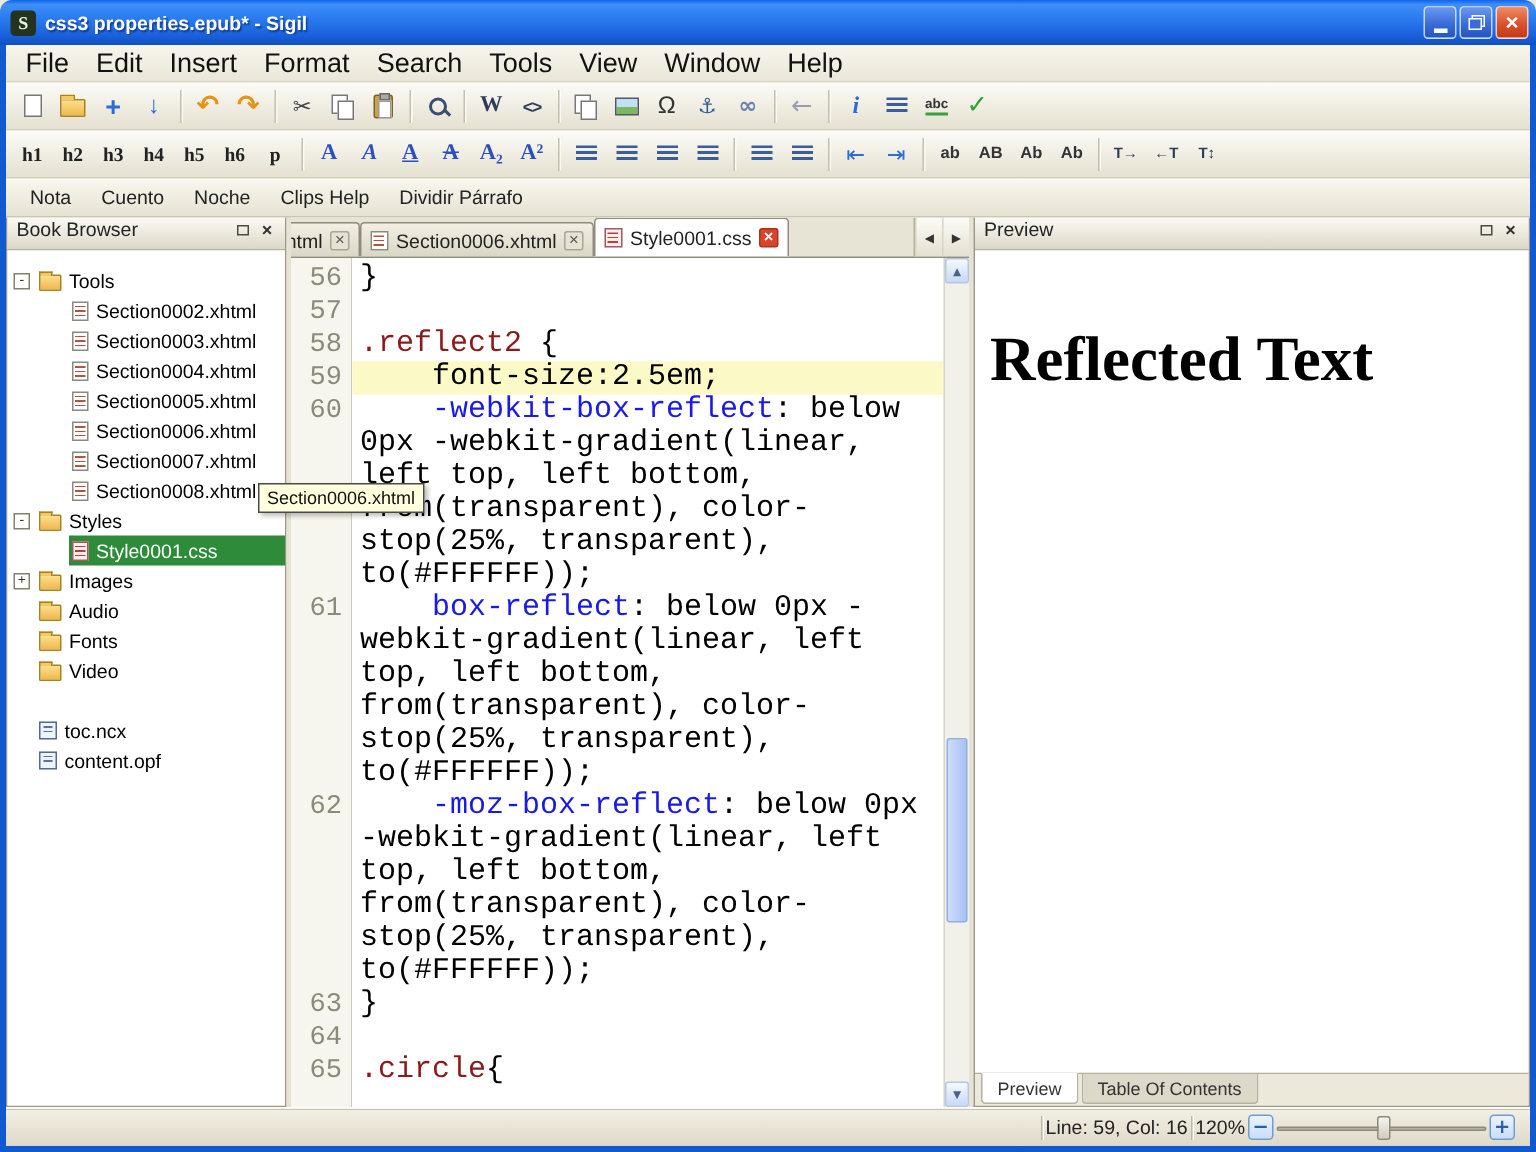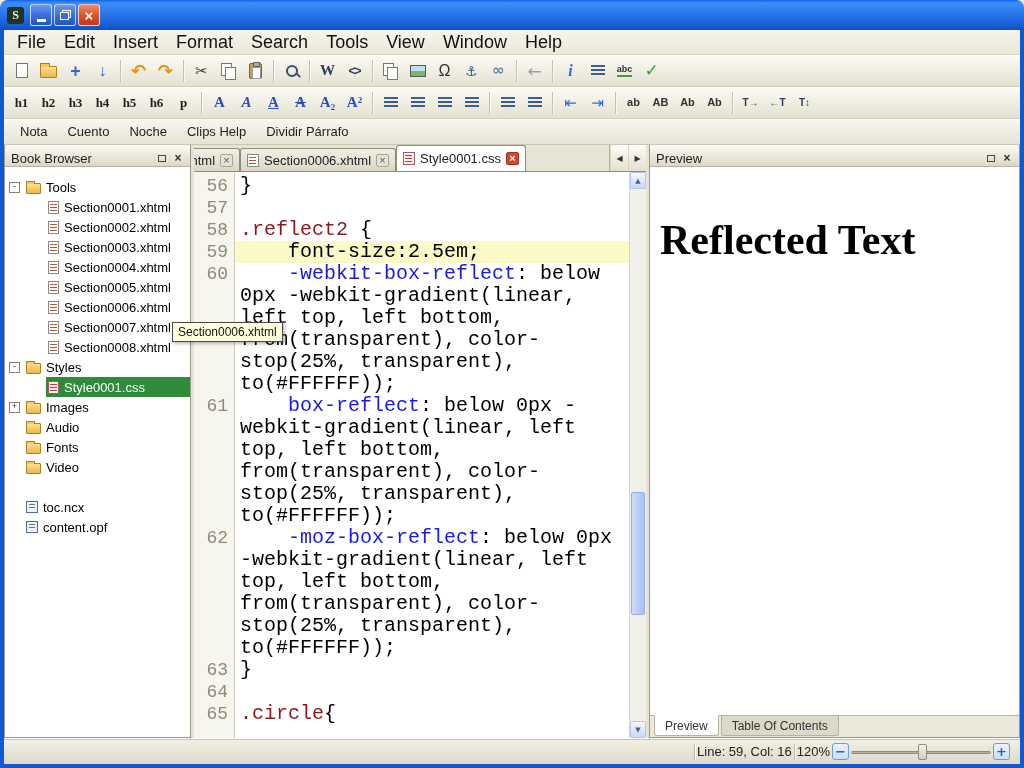--- a/index.html
+++ b/index.html
@@ -73,21 +73,21 @@
   .i-align-left,.i-align-center,.i-align-right,.i-align-justify,.i-bullet-list,.i-numbered-list,.i-edit-toc{width:14px;height:11px;background:repeating-linear-gradient(to bottom,#3C5D93 0 2px,transparent 2px 4px)}
 
   
   .clipsbar{height:26px;flex:0 0 26px;display:flex;align-items:center;gap:4px;padding-left:8px;background:linear-gradient(#F9F7EF,#E6E3D3);border-bottom:1px solid #C9C6B4}
   .clip-btn{padding:3px 8px;font-size:13px;color:#222;border-radius:2px}
 
   
   .main{flex:1;display:flex;position:relative;overflow:hidden}
   .vsplit{width:3px;background:#E6E2D4}
   .panel{display:flex;flex-direction:column;background:#fff;border:1px solid #9A9787;border-top:none}
-  .panel-header{height:22px;flex:0 0 22px;display:flex;align-items:flex-end;background:linear-gradient(#FBFAF4,#DCD8C8);border-bottom:1px solid #B5B29F;padding:0 4px 0 6px;font-size:13px;color:#222}
+  .panel-header{height:22px;flex:0 0 22px;display:flex;align-items:flex-start;background:linear-gradient(#FBFAF4,#DCD8C8);border-bottom:1px solid #B5B29F;padding:0 4px 0 6px;font-size:13px;color:#222}
   .panel-title{flex:1}
   .ph-btn{width:16px;height:16px;display:flex;align-items:center;justify-content:center}
   .g-float{width:8px;height:7px;border:1px solid #4A4A3E}
   .g-x{font:bold 12px/12px "Liberation Sans",sans-serif;color:#333}
 
   .bbpanel{flex:0 0 187px;width:187px}
   .tree{flex:1;overflow:hidden;background:#fff;padding-top:10px;font-size:13px}
   .tree-row{display:flex;align-items:center;height:20px;padding-left:4px;cursor:default}
   .tree-row.lvl1{padding-left:26px}
   .expander{width:11px;height:11px;flex:0 0 11px;border:1px solid #848170;background:#fff;font:9px/9px "Liberation Mono",monospace;text-align:center;color:#333;margin-right:4px}
@@ -155,20 +155,21 @@
   .zslider{position:relative;width:140px;height:18px;display:inline-block}
   .zgroove{position:absolute;left:0;right:0;top:8px;height:3px;background:#B5B2A4;border:1px solid #8E8B7D;border-radius:2px}
   .zhandle{position:absolute;left:48%;top:1px;width:9px;height:16px;background:linear-gradient(#F4F3EE,#D0CDC0);border:1px solid #8E8B7D;border-radius:2px}
 </style>
 </head>
 <body>
 
 <div class="window">
   <div class="titlebar">
     <span class="app-icon">S</span>
+    <span class="title-text">css3 properties.epub* - Sigil</span>
     <span class="winbtns">
       <span class="winbtn bmin">
           <span class="g-min"></span>
         </span>
       <span class="winbtn bmax">
           <span class="g-restore"></span>
         </span>
       <span class="winbtn bclose">
           <span class="g-close">×</span>
         </span>
@@ -372,27 +373,20 @@
           <span class="ph-btn">
               <span class="g-x">×</span>
             </span>
         </div>
         <div class="tree" id="tree">
             <div class="tree-row lvl0">
               <span class="expander">-</span>
               <span class="row-body">
                 <span class="fic fic-folder"></span>
                 <span class="tree-label">Tools</span>
-              </span>
-            </div>
-            <div class="tree-row lvl1">
-              <span class="expander none"></span>
-              <span class="row-body">
-                <span class="fic fic-xhtml"></span>
-                <span class="tree-label">Section0001.xhtml</span>
               </span>
             </div>
             <div class="tree-row lvl1">
               <span class="expander none"></span>
               <span class="row-body">
                 <span class="fic fic-xhtml"></span>
                 <span class="tree-label">Section0002.xhtml</span>
               </span>
             </div>
             <div class="tree-row lvl1">

